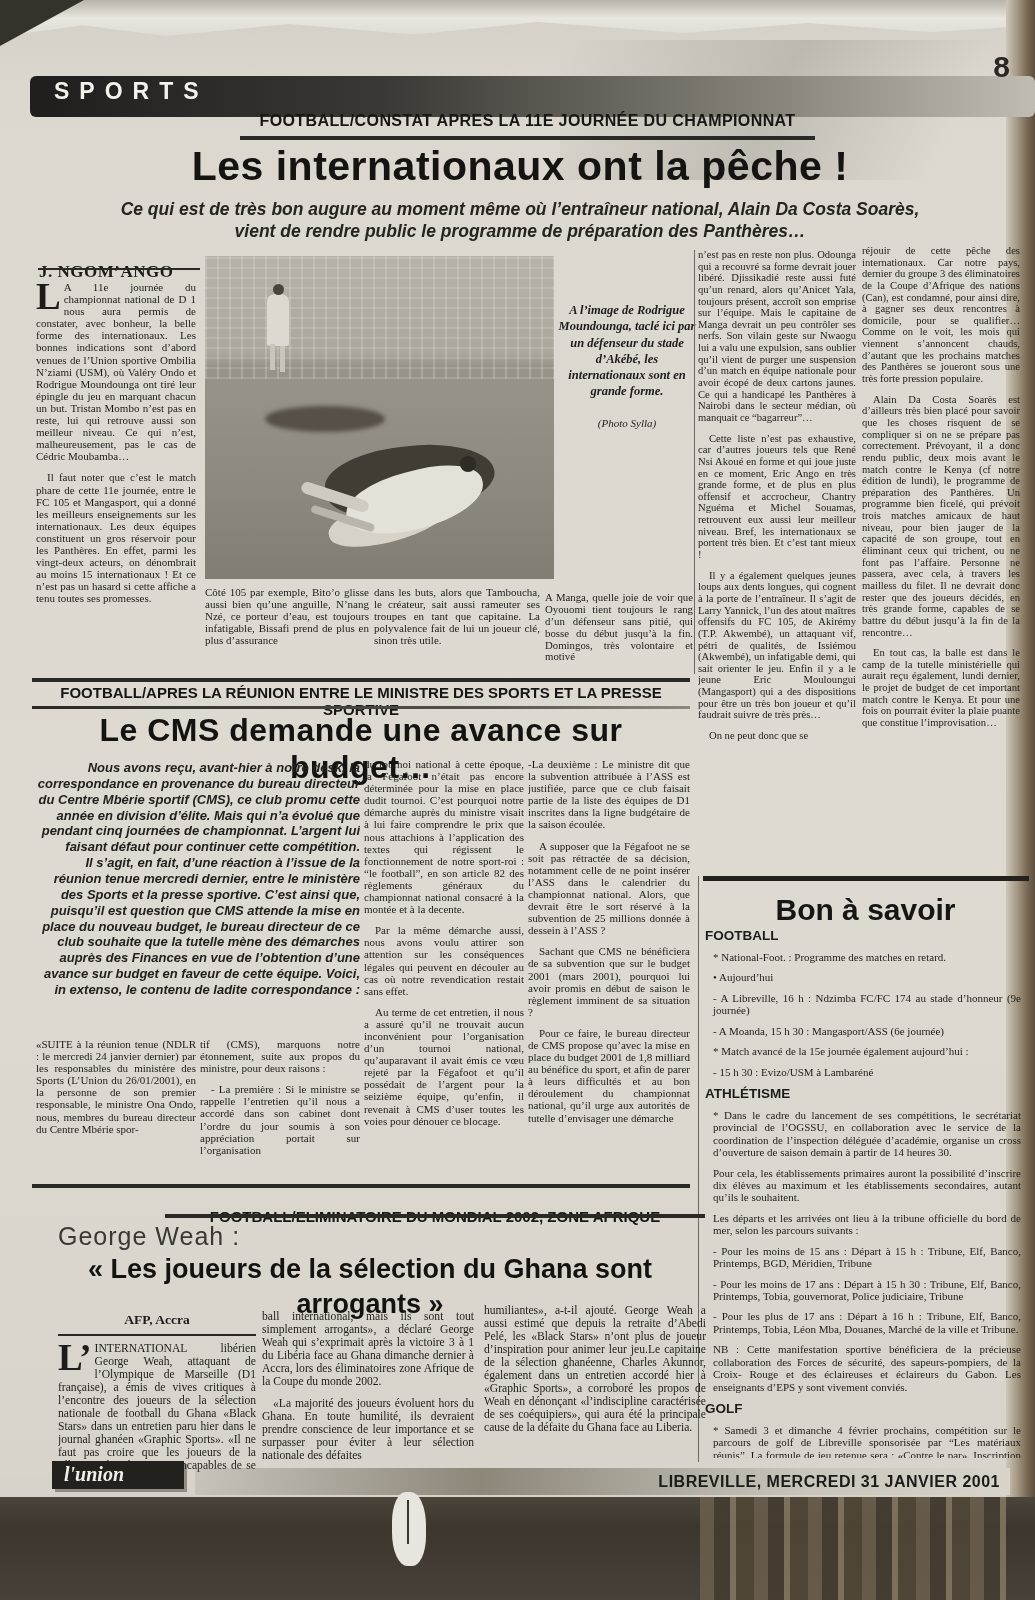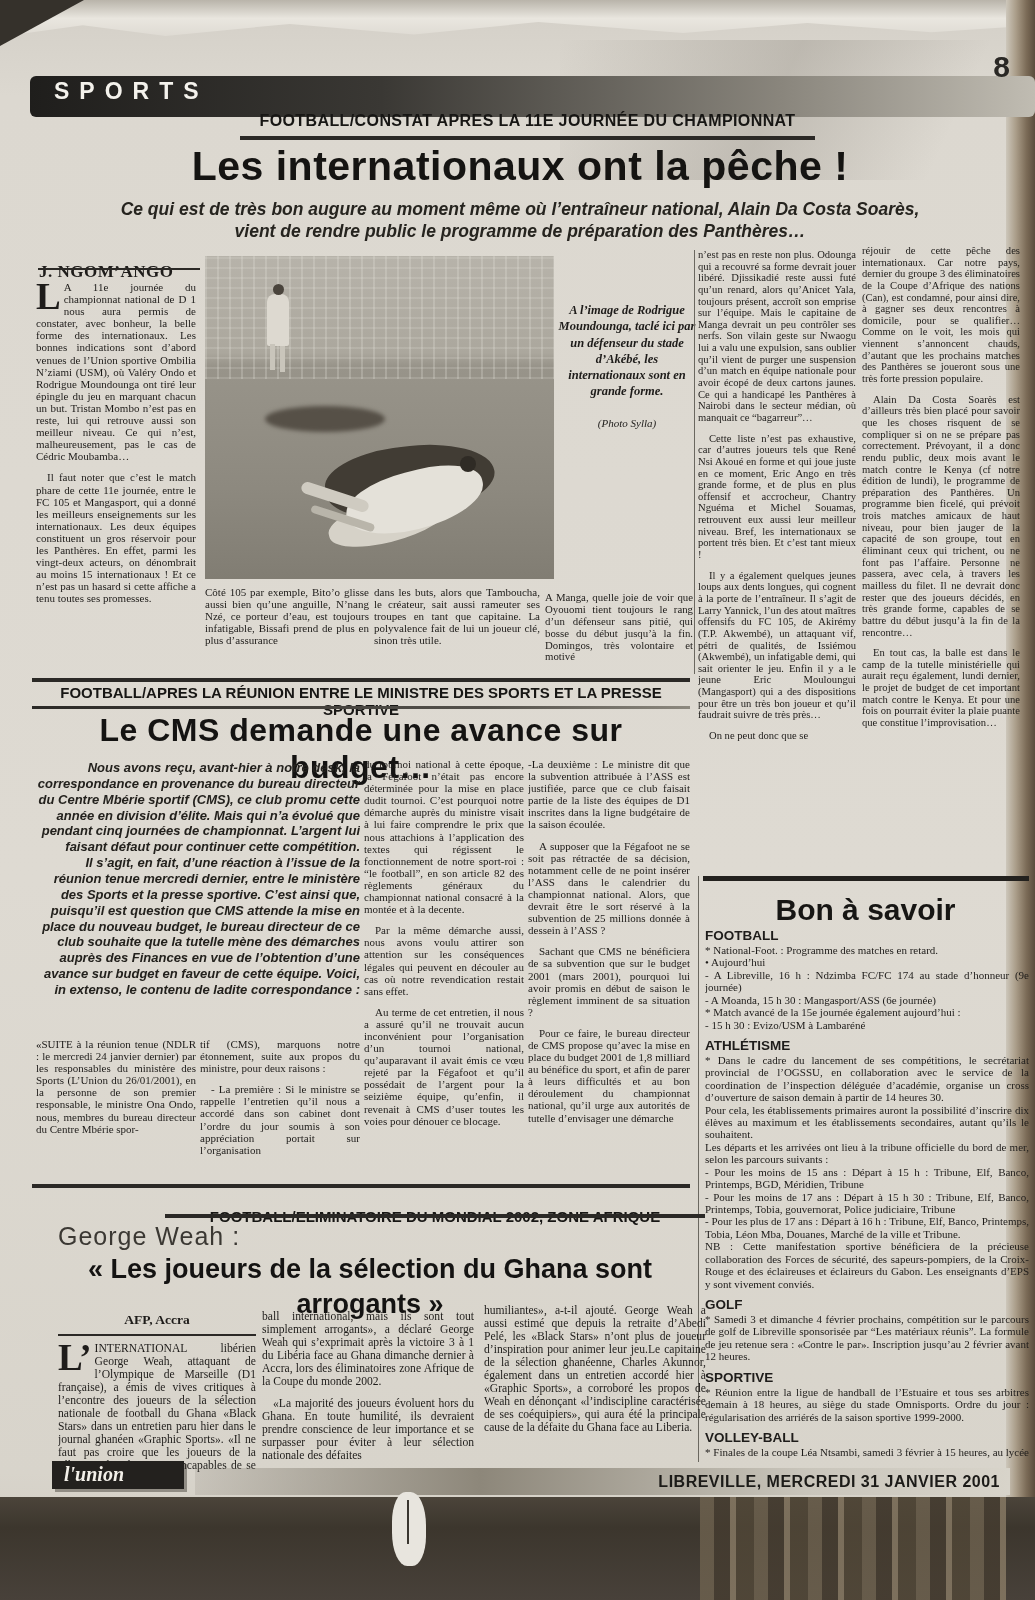--- a/index.html
+++ b/index.html
@@ -82,21 +82,21 @@
   .a2-col3{left:364px;top:758px;width:160px;height:424px;}
   .a2-col4{left:528px;top:758px;width:162px;height:424px;}
   
   .bon{left:698px;top:876px;width:334px;height:586px;border-left:1px solid #6a675f;box-sizing:border-box;}
   .bon-rule{position:absolute;left:4px;top:0;width:326px;height:5px;background:#23211e;}
   .bon-title{position:absolute;left:0;top:10px;width:100%;text-align:center;
      font-family:"Liberation Sans",sans-serif;font-weight:bold;font-size:30px;color:#171614;margin-top:7px;}
   .bon-body{position:absolute;left:6px;top:52px;width:324px;height:530px;overflow:hidden;}
   .bon-heading{font-family:"Liberation Sans",sans-serif;font-weight:bold;font-size:13.5px;margin:7px 0 1px 0;}
   .bon-body .bon-heading:first-child{margin-top:0;}
-  .bon-lines p{margin:0;font-size:11px;line-height:1.13;text-align:justify;}
+  .bon-lines p{margin:8px;font-size:11px;line-height:1.13;text-align:justify;}
   
   .a3-kicker{left:165px;top:1190px;width:540px;font-size:15px;margin-top:18px;}
   .a3-intro{left:58px;top:1222px;width:280px;font-family:"Liberation Sans",sans-serif;
      font-size:25px;font-weight:normal;color:#3b3833;letter-spacing:1px;}
   .a3-headline{left:75px;top:1252px;width:590px;text-align:center;font-family:"Liberation Sans",sans-serif;
      font-weight:bold;font-size:27px;line-height:1.3;color:#141312;}
   .a3-byline{left:58px;top:1312px;width:198px;text-align:center;font-weight:bold;font-size:13.5px;}
   .a3-byline-rule{left:58px;top:1334px;width:198px;height:2px;}
   .a3-col1{left:58px;top:1342px;width:198px;height:136px;font-size:11.6px;line-height:1.12;}
   .a3-col2{left:262px;top:1310px;width:212px;height:172px;font-size:11.6px;line-height:1.12;}

